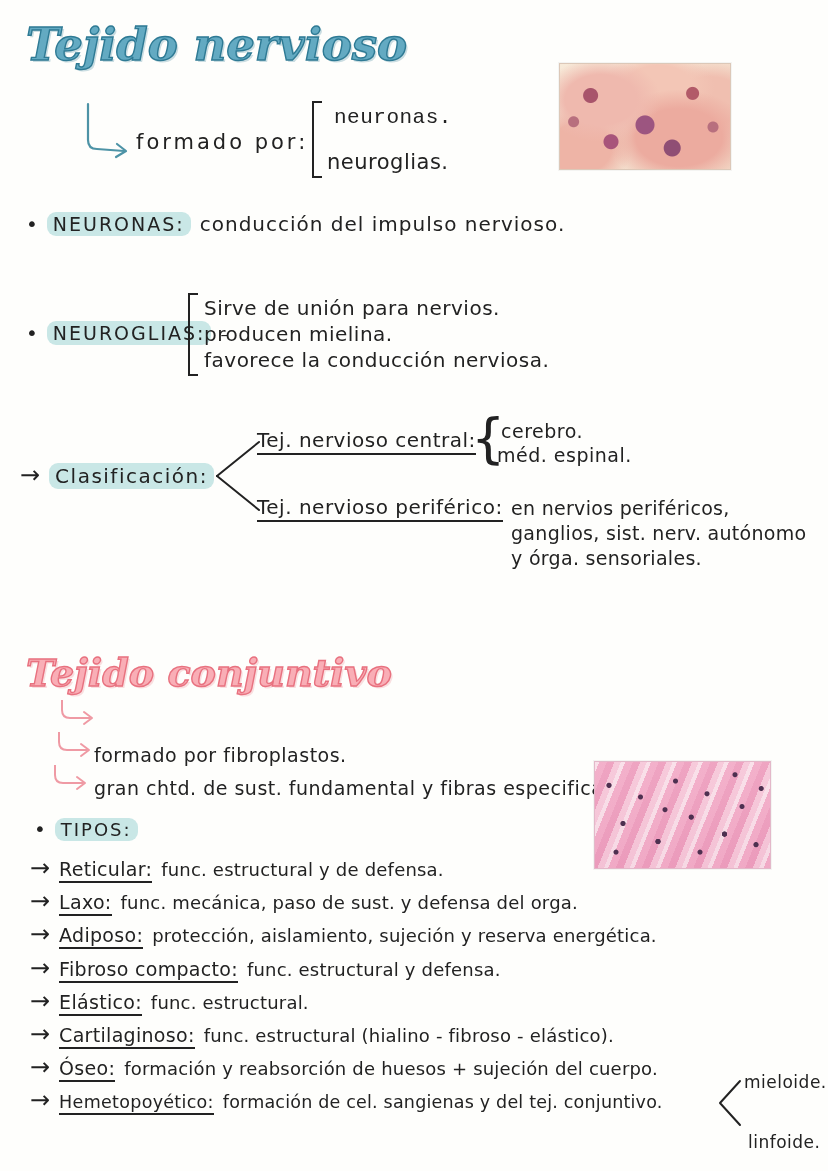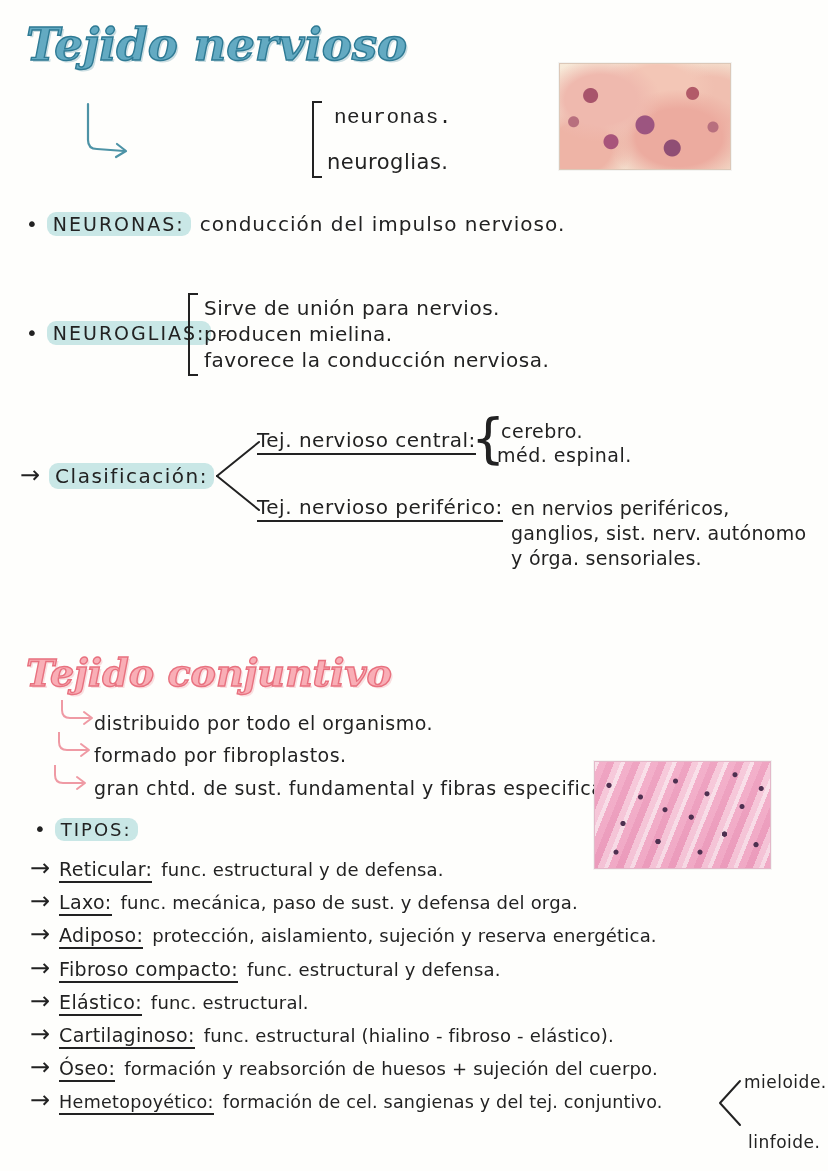--- a/index.html
+++ b/index.html
@@ -81,20 +81,21 @@
 
 <div class="page">
 
   <div class="abs script title-teal" style="left:26px; top:18px;">Tejido nervioso</div>
 
   <svg class="abs sketch stroke-teal" style="left:78px; top:102px;" width="62" height="58" viewBox="0 0 62 58">
     <path d="M10 2 V38 Q10 47 19 47 L46 49"></path>
     <path d="M39 42 L48 49 L38 55"></path>
   </svg>
 
+  <div class="abs hand" style="left:136px; top:130px; font-size:21px; letter-spacing:3px;">formado por:</div>
 
   <div class="abs bracket" style="left:312px; top:101px; height:77px;"></div>
   <div class="abs hand" style="left:334px; top:106px; font-size:21px;font-family:Liberation Mono, monospace;">neuronas.</div>
   <div class="abs hand" style="left:327px; top:150px; font-size:21px;">neuroglias.</div>
 
   <div class="abs img-frame img-neural" style="left:559px; top:63px; width:172px; height:107px;"></div>
 
   <div class="abs row" style="left:26px; top:212px;">
     <span class="bullet-glyph">•</span>
     <span class="hl caps">NEURONAS:</span>
@@ -137,21 +138,20 @@
   </svg>
   <svg class="abs sketch stroke-pink" style="left:55px; top:732px;" width="40" height="28" viewBox="0 0 40 28">
     <path d="M4 0 V10 Q4 18 12 18 L32 18"></path>
       <path d="M26 12 L34 18 L26 24"></path>
   </svg>
   <svg class="abs sketch stroke-pink" style="left:51px; top:765px;" width="40" height="28" viewBox="0 0 40 28">
     <path d="M4 0 V10 Q4 18 12 18 L32 18"></path>
       <path d="M26 12 L34 18 L26 24"></path>
   </svg>
 
-  <div class="abs hand" style="left:94px; top:712px; font-size:19px;">distribuido por todo el organismo.</div>
   <div class="abs hand" style="left:94px; top:744px; font-size:19px;">formado por fibroplastos.</div>
   <div class="abs hand" style="left:94px; top:777px; font-size:19px;">gran chtd. de sust. fundamental y fibras especificas.</div>
 
   <div class="abs img-frame img-fibrous" style="left:594px; top:761px; width:177px; height:108px;"></div>
 
   <div class="abs row" style="left:34px; top:818px;">
     <span class="bullet-glyph">•</span>
     <span class="hl caps" style="font-size:18px;text-align:right;">TIPOS:</span>
   </div>
 

